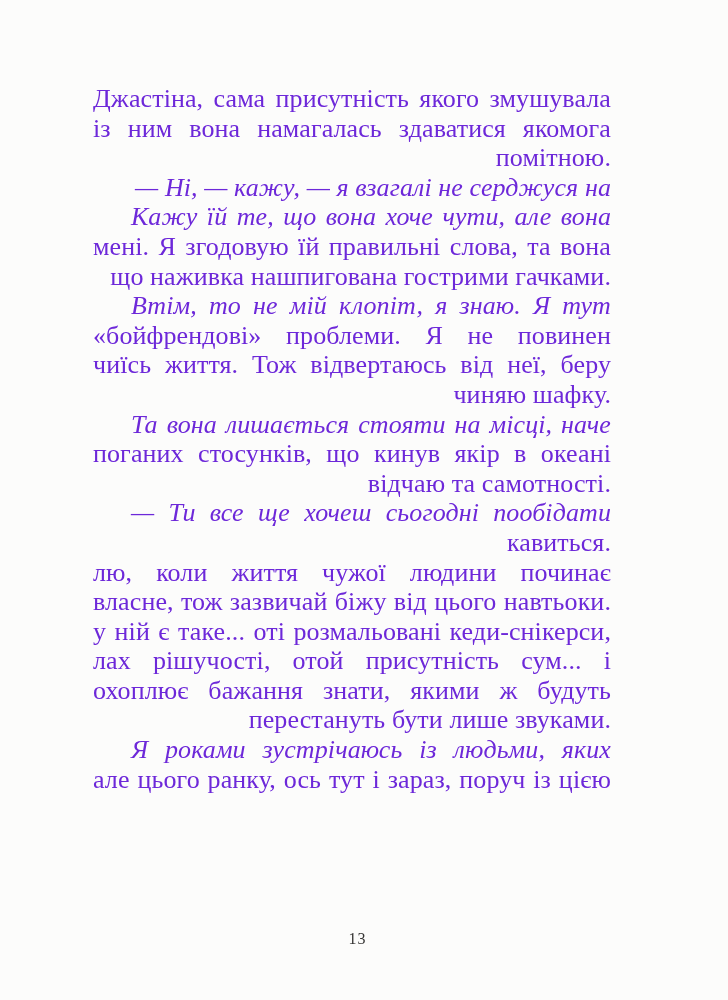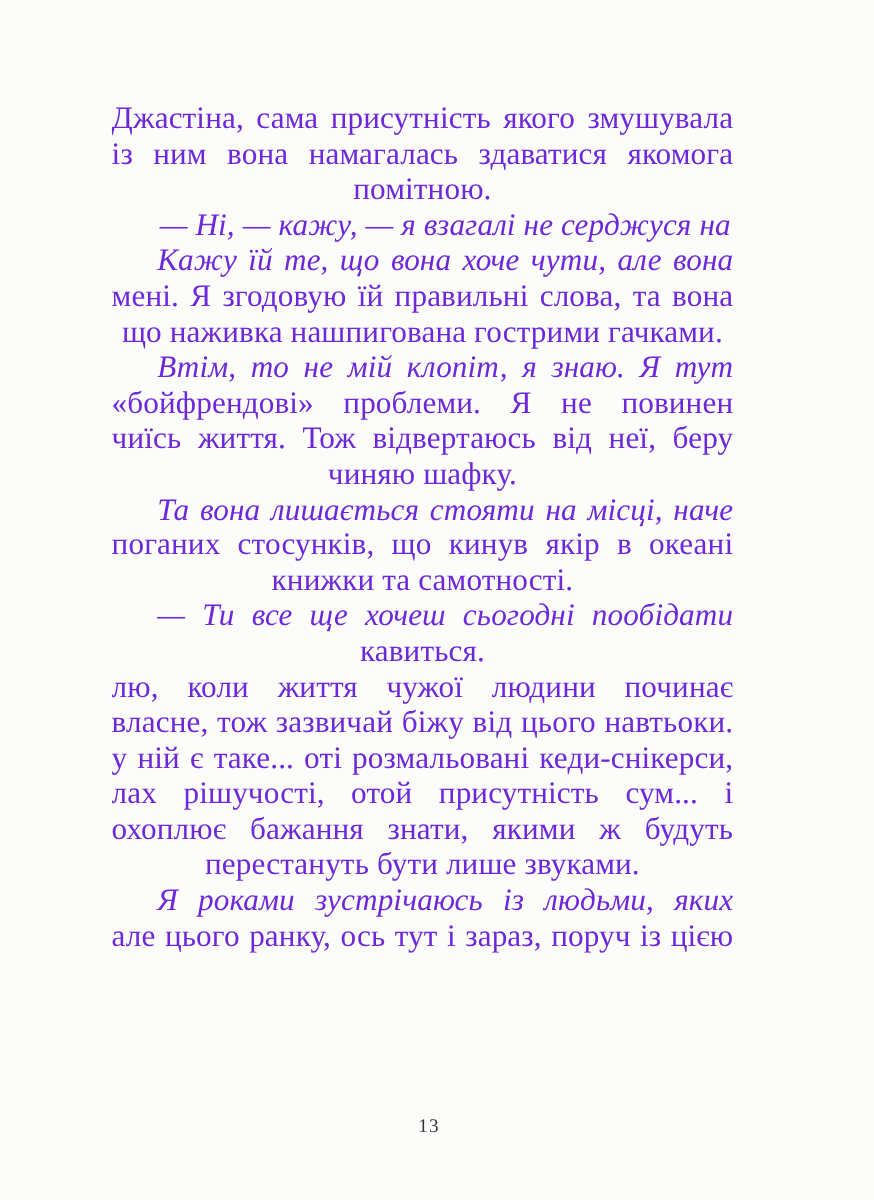--- a/index.html
+++ b/index.html
@@ -22,21 +22,21 @@
     width: 518px;
     font-size: 26px;
     line-height: 29.6px;
     color: #6d28d9;
     letter-spacing: 0.1px;
   }
   .paragraph { margin: 0; padding: 0; }
   .line {
     height: 29.6px;
     overflow: hidden;
-    text-align: center;
+    text-align: right;
     white-space: normal;
   }
   .line.justify {
     text-align: justify;
     text-align-last: justify;
   }
   .line.indent {
     padding-left: 38px;
     font-style: italic;
   }
@@ -71,21 +71,21 @@
       </div>
       <div class="paragraph">
         <div class="line justify indent">Втім, то не мій клопіт, я знаю. Я тут всього ли-</div>
         <div class="line justify">«бойфрендові» проблеми. Я не повинен змінювати</div>
         <div class="line justify">чиїсь життя. Тож відвертаюсь від неї, беру книжки і за-</div>
         <div class="line">чиняю шафку.</div>
       </div>
       <div class="paragraph">
         <div class="line justify indent">Та вона лишається стояти на місці, наче той корабель</div>
         <div class="line justify">поганих стосунків, що кинув якір в океані правильні</div>
-        <div class="line">книжки та самотності.</div>
+        <div class="line">відчаю та самотності.</div>
       </div>
       <div class="paragraph">
         <div class="line justify indent">— Ти все ще хочеш сьогодні пообідати разом? — ці-</div>
         <div class="line">кавиться.</div>
       </div>
       <div class="paragraph">
         <div class="line justify">лю, коли життя чужої людини починає затоплювати моє</div>
         <div class="line justify">власне, тож зазвичай біжу від цього навтьоки. Та щось</div>
         <div class="line justify">у ній є таке... оті розмальовані кеди-снікерси, отой спа-</div>
         <div class="line justify">лах рішучості, отой присутність сум... і мимохіть мене</div>

